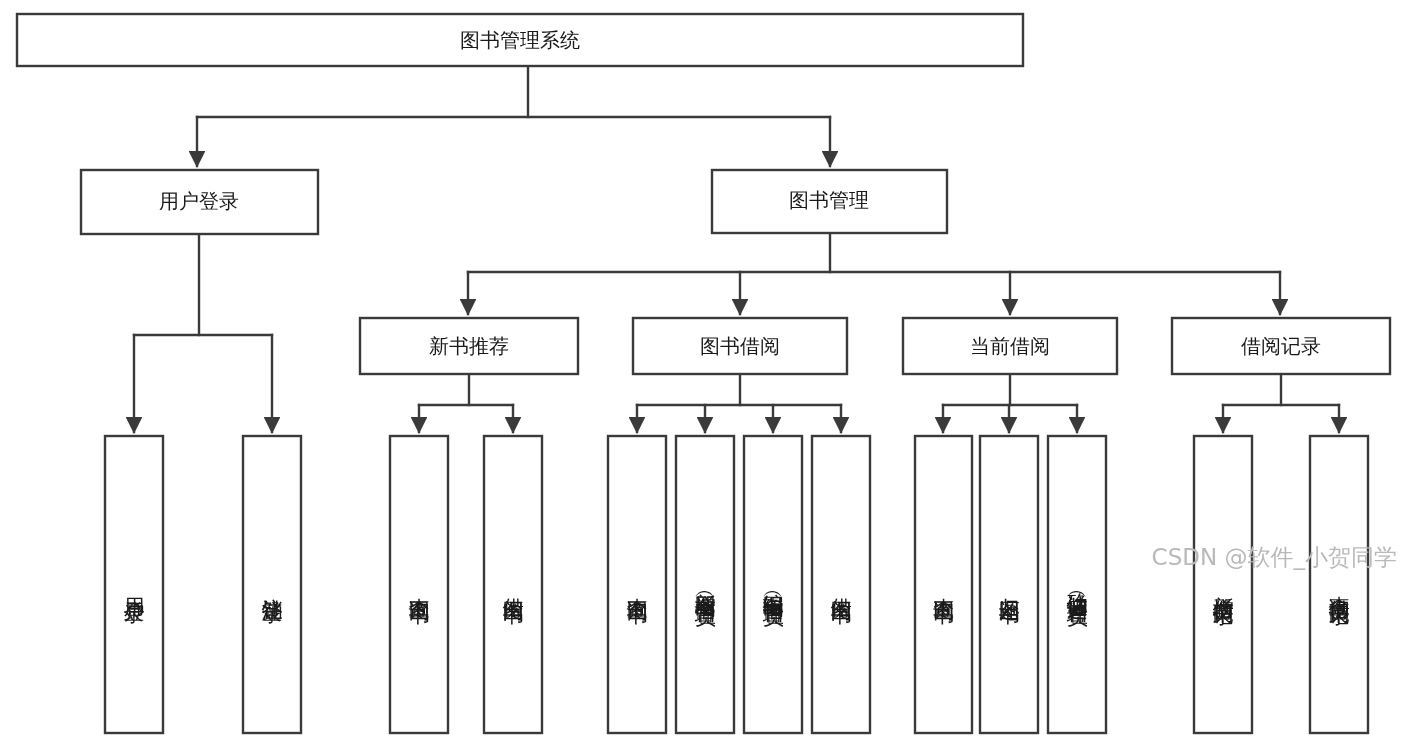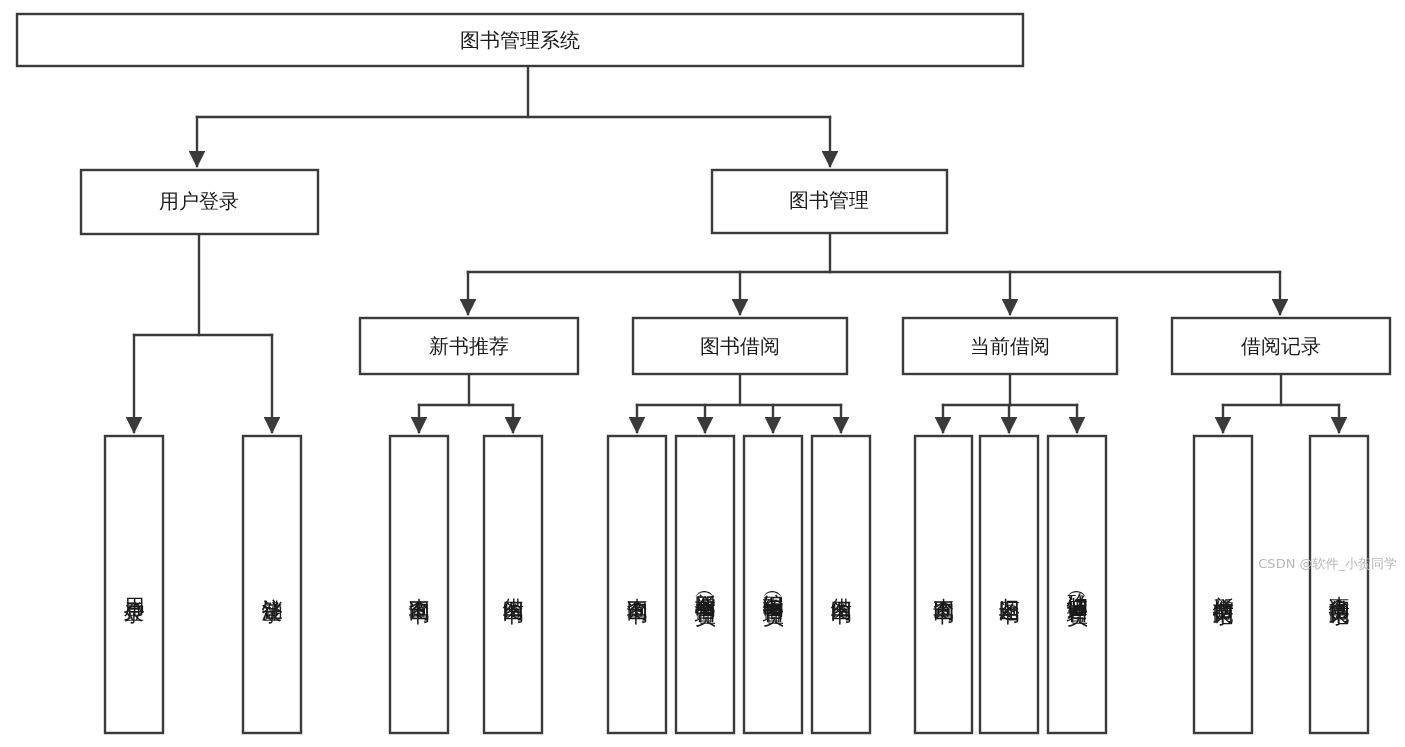--- a/index.html
+++ b/index.html
@@ -64,21 +64,21 @@
     justify-content: center;
     text-align: center;
     white-space: pre;
     pointer-events: none;
   }
   #watermark {
     position: absolute;
     right: 8px;
     bottom: 5px;
     font-family: "DejaVu Sans", "Liberation Sans", sans-serif;
-    font-size: 13px;
+    font-size: 23px;
     color: #b9b9b9;
     white-space: nowrap;
   }
 </style>
 </head>
 <body>
 
 <div id="diagram-root">
 
   <svg id="tree-svg" viewBox="0 0 1405 747">

